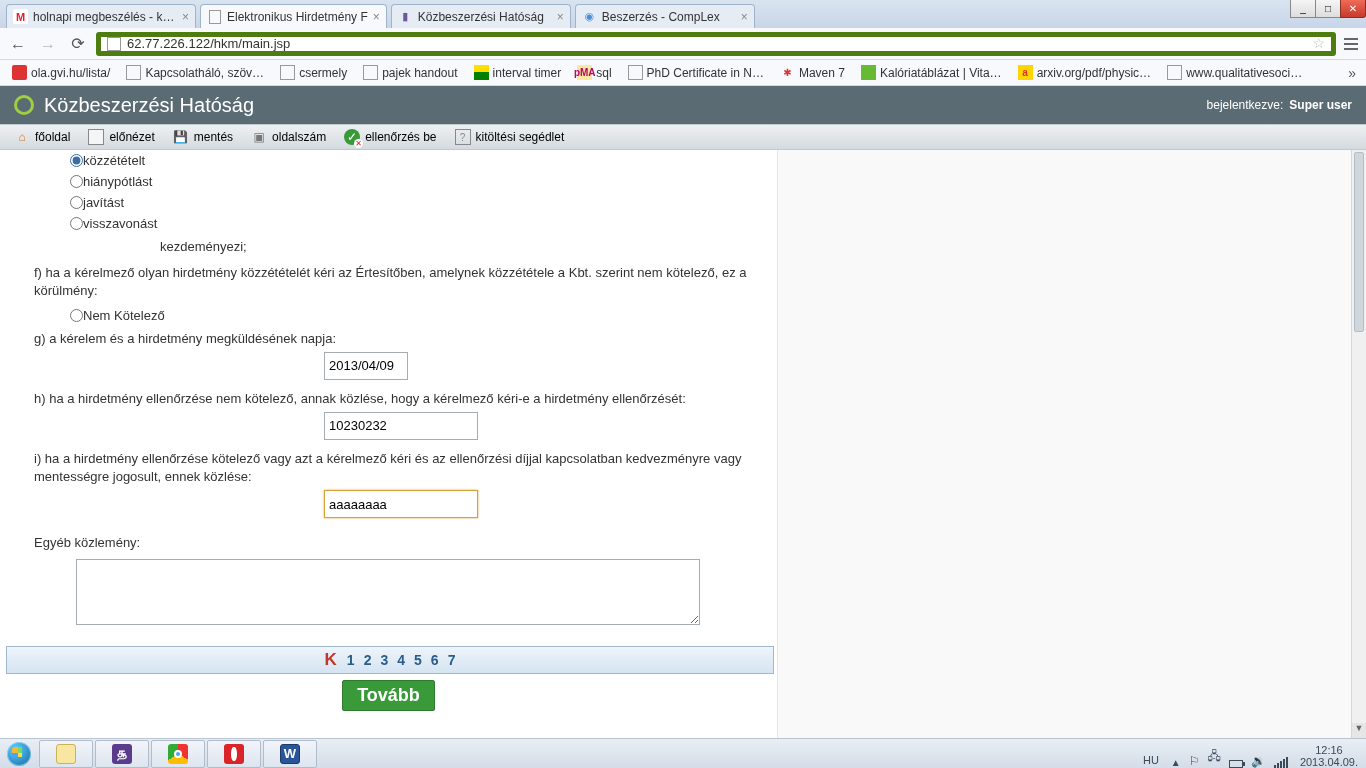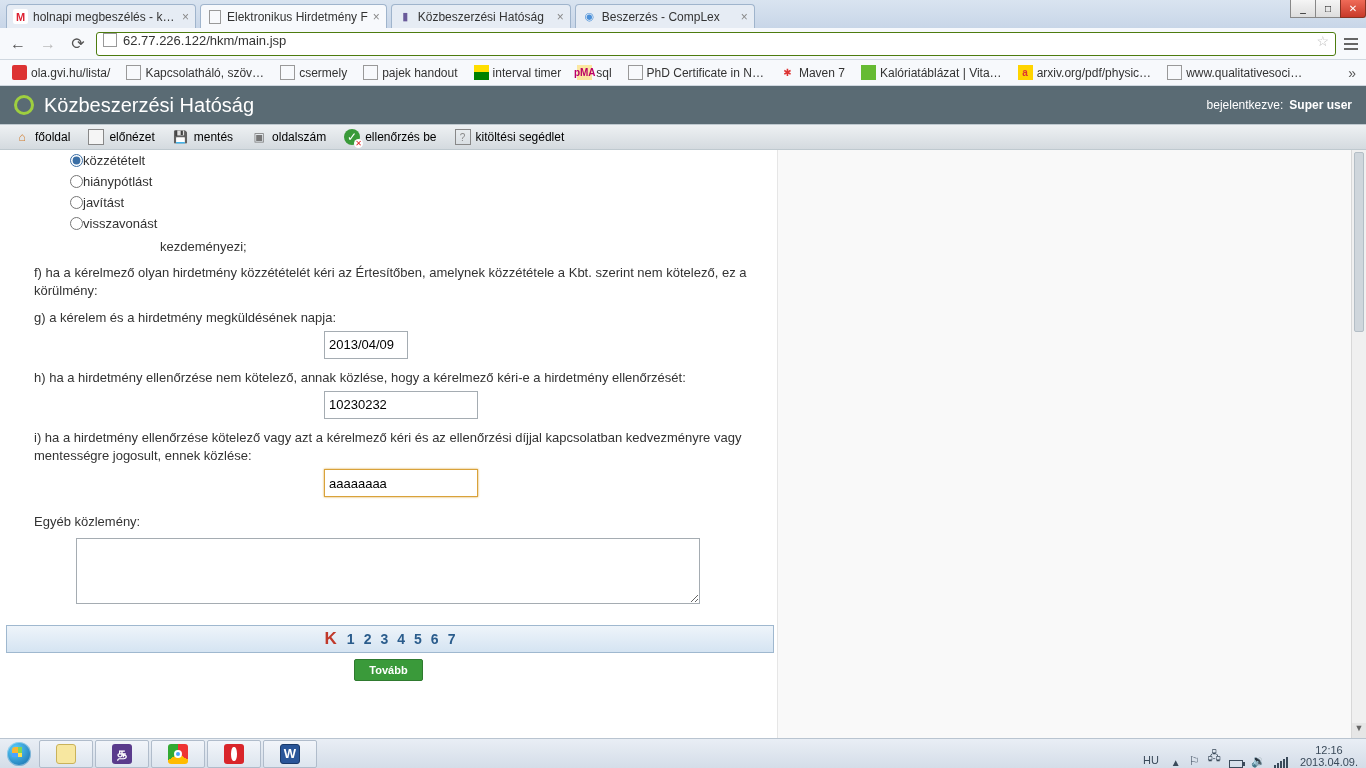--- a/index.html
+++ b/index.html
@@ -18,21 +18,21 @@
 .tab .tab-close { font-size:12px; color:#888; cursor:pointer; }
 .tab .favicon { width:15px; height:15px; display:flex; align-items:center; justify-content:center; font-size:11px; }
 .gmail-ico { background:#fff; color:#d23; font-weight:bold; border-radius:2px; }
 .globe-ico { color:#4a90d9; }
 .kh-ico { color:#6a5a9a; }
 
 
 .omnibar { height:32px; background:#f7f9fc; border-bottom:1px solid #d0d8e0; display:flex; align-items:center; padding:0 6px; gap:6px; }
 .nav-btn { width:24px; height:24px; display:flex; align-items:center; justify-content:center; color:#555; font-size:16px; border-radius:3px; }
 .nav-btn.disabled { color:#bbb; }
-.url-field { flex:1; height:24px; border:1px solid #4d7c0f; border-radius:3px; background:#fff; display:flex; align-items:flex-start; padding:0 6px; gap:6px; font-size:13px; color:#333; }
+.url-field { flex:1; height:24px; border:5px solid #4d7c0f; border-radius:3px; background:#fff; display:flex; align-items:flex-end; padding:0 6px; gap:6px; font-size:13px; color:#333; }
 .url-field .page-icon { width:14px; height:14px; border:1px solid #999; font-size:9px; display:flex; align-items:center; justify-content:center; color:#999; }
 .url-star { color:#bbb; font-size:14px; }
 .menu-icon { width:18px; display:flex; flex-direction:column; gap:3px; align-items:center; }
 .menu-icon span { width:14px; height:2px; background:#666; }
 
 
 .bookbar { height:26px; background:#f7f9fc; border-bottom:1px solid #d0d8e0; display:flex; align-items:center; padding:0 6px; gap:4px; font-size:12px; color:#333; }
 .bm { display:flex; align-items:center; gap:4px; padding:2px 6px; border-radius:3px; white-space:nowrap; }
 .bm .bico { width:15px; height:15px; display:flex; align-items:center; justify-content:center; font-size:10px; }
 .page-ico { border:1px solid #999; color:#888; font-size:8px; }
@@ -81,21 +81,21 @@
 .inp.date { width:84px; margin-left:290px; }
 .inp.num  { width:154px; margin-left:290px; }
 .inp.focus { width:154px; margin-left:290px; border:1px solid #d9a23a; box-shadow:0 0 2px #d9a23a; outline:none; }
 .other-label { padding:16px 0 6px; }
 textarea.big { width:624px; height:66px; margin-left:42px; border:1px solid #a5acb2; resize:both; }
 
 
 .pager-bar { width:768px; margin:10px 0 0 6px; border:1px solid #9fb8cf; background:linear-gradient(#eef4fa,#d5e4f2); height:28px; display:flex; align-items:center; justify-content:center; gap:9px; font-size:14px; font-weight:bold; }
 .pager-bar .k { color:#c0392b; font-size:17px; letter-spacing:1px; }
 .pager-bar .pg { color:#2a5c8c; }
-.btn-next { display:block; margin:6px auto 0; background:#3a9a3a; color:#fff; border:1px solid #2f7a2f; padding:4px 14px; font-size:11px; font-weight:bold; border-radius:2px; width:fit-content; }
+.btn-next { display:block; margin:6px auto 0; background:#3a9a3a; color:#fff; border:1px solid #2f7a2f; padding:4px 14px; font-size:18px; font-weight:bold; border-radius:2px; width:fit-content; }
 
 
 .taskbar { position:absolute; left:0; right:0; bottom:0; height:30px; background:linear-gradient(#e9eef5,#d4dde8); border-top:1px solid #b9c4d0; display:flex; align-items:center; }
 .start-orb { width:38px; height:30px; display:flex; align-items:center; justify-content:center; }
 .start-orb .orb { width:24px; height:24px; border-radius:50%; background:radial-gradient(circle at 35% 30%, #5bd0ff, #1164a3); box-shadow:inset 0 0 0 1px rgba(255,255,255,.4); position:relative; }
 .start-orb .orb::before { content:""; position:absolute; inset:5px; background:
   linear-gradient(#f7b733,#f7b733) 0 0/45% 45% no-repeat,
   linear-gradient(#7ed957,#7ed957) 55% 0/45% 45% no-repeat,
   linear-gradient(#4aa3ff,#4aa3ff) 0 55%/45% 45% no-repeat,
   linear-gradient(#ffe14d,#ffe14d) 55% 55%/45% 45% no-repeat; border-radius:3px; }
@@ -269,20 +269,24 @@
           <input type="radio" style="">
           <span>javítást</span>
         </div>
       <div class="radio-row">
           <input type="radio" style="">
           <span>visszavonást</span>
         </div>
       <div class="p-text p-indent">kezdeményezi;</div>
 
       <div class="p-text">f) ha a kérelmező olyan hirdetmény közzétételét kéri az Értesítőben, amelynek közzététele a Kbt. szerint nem kötelező, ez a körülmény:</div>
+      <div class="radio-row indent2">
+          <input type="radio" style="">
+          <span>Nem Kötelező</span>
+        </div>
 
       <div class="p-text">g) a kérelem és a hirdetmény megküldésének napja:</div>
       <input class="inp date" value="2013/04/09" style="">
 
       <div class="p-text" style="margin-top:6px">h) ha a hirdetmény ellenőrzése nem kötelező, annak közlése, hogy a kérelmező kéri-e a hirdetmény ellenőrzését:</div>
       <input class="inp num" value="10230232" style="">
 
       <div class="p-text" style="margin-top:6px">i) ha a hirdetmény ellenőrzése kötelező vagy azt a kérelmező kéri és az ellenőrzési díjjal kapcsolatban kedvezményre vagy mentességre jogosult, ennek közlése:</div>
       <input class="inp focus" value="aaaaaaaa" style="">
 

